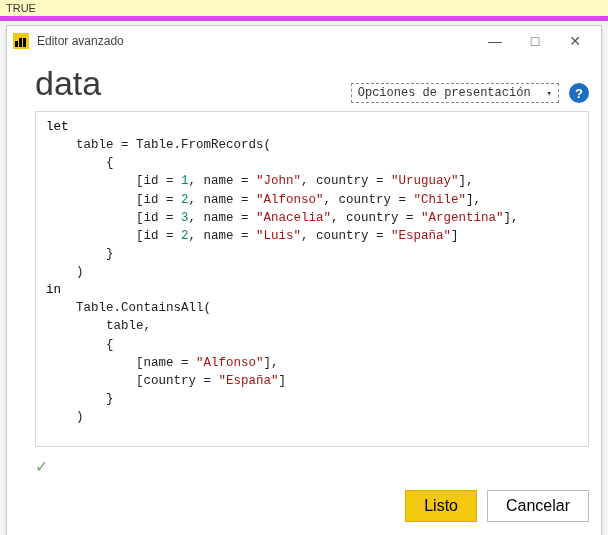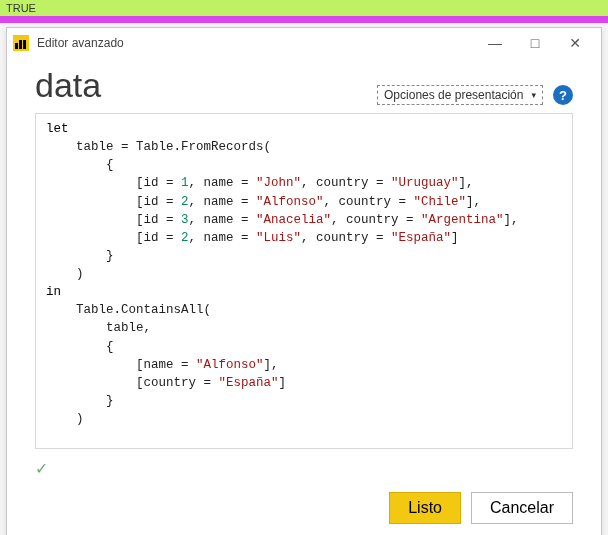--- a/index.html
+++ b/index.html
@@ -1,29 +1,29 @@
 <!DOCTYPE html>
 <html><head>
 <meta charset="utf-8">
 <style>
   * { box-sizing: border-box; }
   html, body { margin: 0; padding: 0; font-family: "Segoe UI", Arial, sans-serif; background: #f5f5f5; width: 608px; height: 535px; overflow: hidden; }
-  .outer-label { font-size: 11px; padding: 2px 6px; color: #333; background: #bef264; border-bottom: 7px solid #d946ef; }
+  .outer-label { font-size: 11px; padding: 2px 6px; color: #333; background: #fef9c3; border-bottom: 5px solid #d946ef; }
   .window { border: 1px solid #c8c8c8; margin: 4px 6px 6px 6px; background: #fff; height: 512px; display: flex; flex-direction: column; box-shadow: 0 2px 6px rgba(0,0,0,0.1); }
   .titlebar { display: flex; align-items: center; height: 30px; padding: 0 6px 0 6px; font-size: 12px; color: #444; }
   .titlebar .appicon { width: 16px; height: 16px; background: #F2C811; display: inline-block; margin-right: 8px; position: relative; }
   .titlebar .appicon::before { content:""; position:absolute; left:2px; bottom:2px; width:3px; height:6px; background:#000; }
   .titlebar .appicon::after { content:""; position:absolute; left:6px; bottom:2px; width:3px; height:9px; background:#000; box-shadow: 4px 0 0 0 #000; }
   .title-text { flex: 0 0 auto; }
   .title-spacer { flex: 1; }
   .winbtn { width: 40px; height: 28px; display:flex; align-items:center; justify-content:center; color:#555; font-size:14px; cursor:pointer; }
-  .content { padding: 8px 28px 14px 28px; flex:1; display:flex; flex-direction:column; }
+  .content { padding: 8px 12px 14px 28px; flex:1; display:flex; flex-direction:column; }
   .heading-row { display:flex; align-items: flex-end; margin-bottom: 8px; }
   .big-title { font-size: 34px; font-weight: 300; color:#3a3a3a; flex:1; }
-  .opts-btn { font-size: 12px; border:1px dashed #888; padding: 2px 6px; cursor:pointer; color:#333; margin-right: 10px; display:flex; align-items:center; gap:8px; }
+  .opts-btn { font-size: 12px; border:1px dashed #888; padding: 2px 6px; cursor:pointer; color:#333; margin-right: 10px; display:flex; align-items:center; gap:16px;font-family:Liberation Mono, monospace; }
   .help-icon { width:20px; height:20px; border-radius:50%; background:#1b6ec2; color:#fff; font-size:13px; font-weight:bold; display:flex; align-items:center; justify-content:center; cursor:pointer; }
   .code-box { border:1px solid #d8d8d8; background:#fff; font-family: Consolas, "Courier New", monospace; font-size: 12.5px; line-height: 1.45; color:#222; padding: 6px 10px; flex:1; overflow:auto; white-space:pre; }
   .kw { color:#000000; }
   .num { color:#09885a; }
   .str { color:#a31515; }
   .status-row { display:flex; align-items:center; gap:8px; margin-top:10px; font-size:13px; color:#505050; }
   .check { color:#6aa96a; font-size:16px; }
   .button-row { display:flex; justify-content:flex-end; gap:10px; margin-top:14px; }
   .btn { font-size:16px; padding:6px 18px; border:1px solid #bbb; background:#fff; cursor:pointer; }
   .btn.primary { background:#F2C811; border-color:#d6ad00; }

